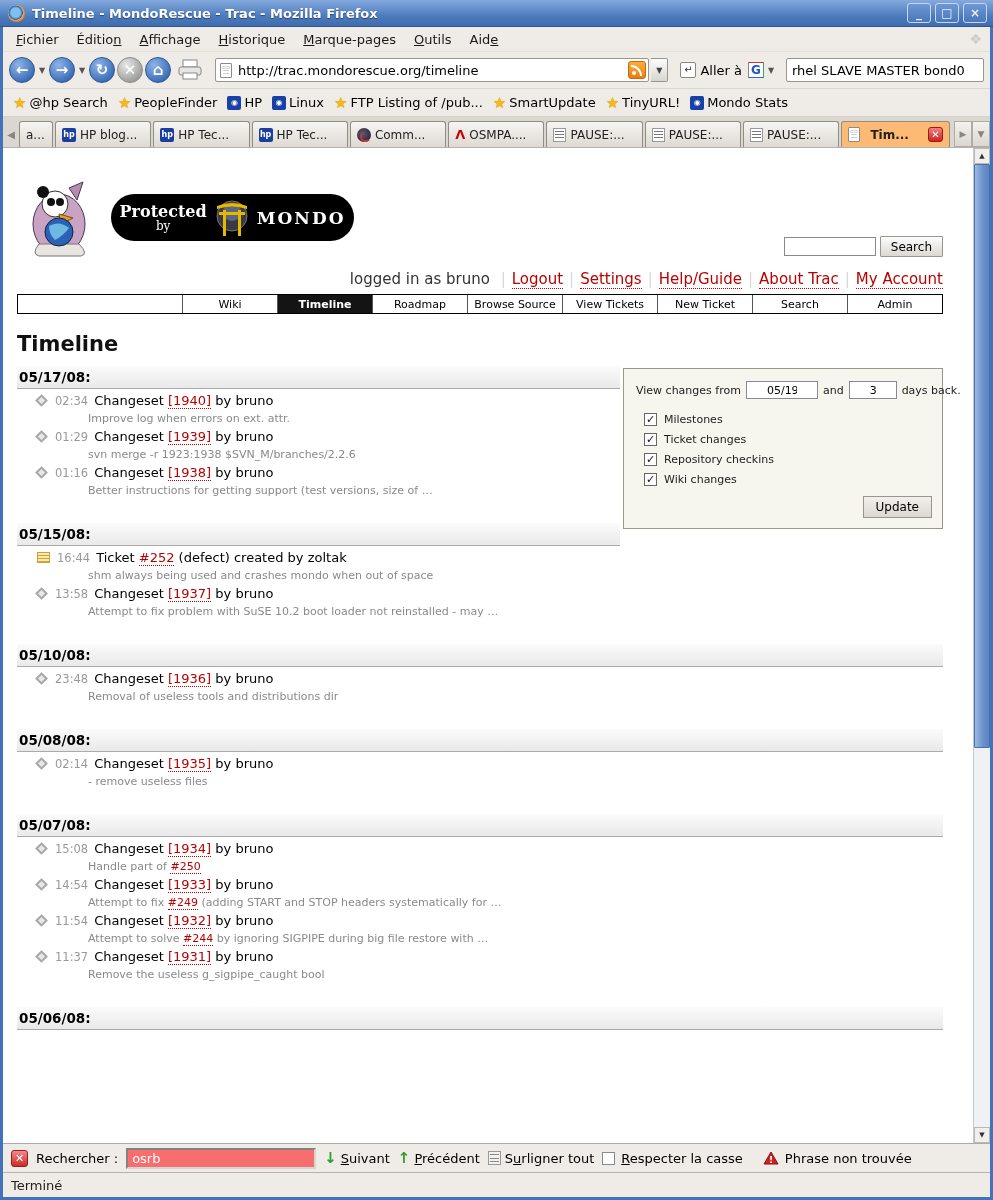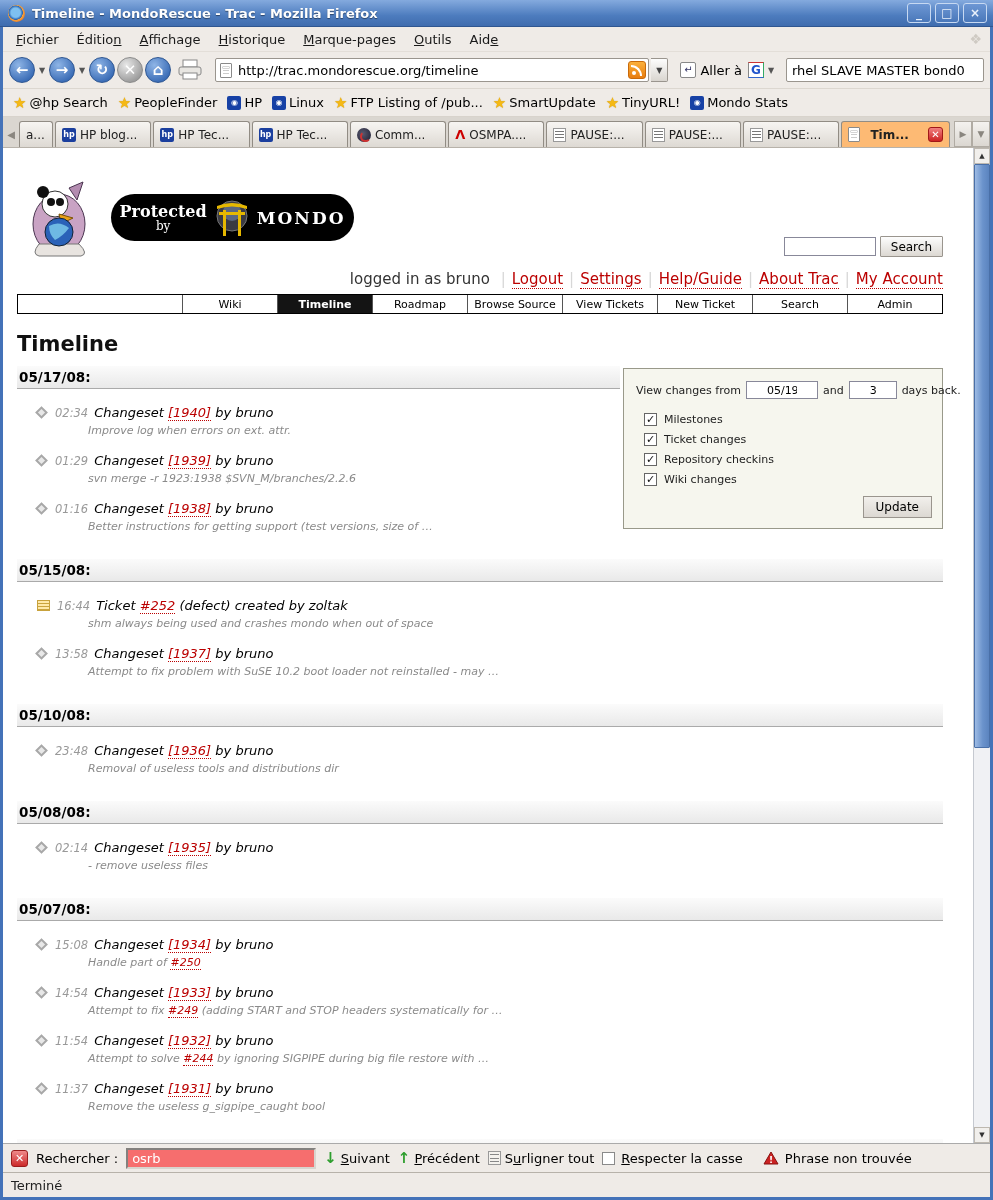--- a/index.html
+++ b/index.html
@@ -173,21 +173,21 @@
   .f-opt { display: flex; align-items: center; gap: 7px; margin-bottom: 7px; }
   .cbx { width: 13px; height: 13px; background: #fff; border: 1px solid #666;
     font-size: 11px; line-height: 11px; text-align: center; color: #111; font-weight: bold; flex: none; }
   .f-update { text-align: right; margin-top: 10px; }
   .f-update button { padding: 3px 12px; font: 12px "DejaVu Sans", sans-serif;
     background: linear-gradient(#f2f0ec, #dcd8d2); border: 1px solid #9a958e; }
   
   .tl-section { margin-bottom: 26px; overflow: visible; }
   .tl-date { font-weight: bold; font-size: 13.5px; color: #000; padding: 3px 0 3px 2px;
     background: linear-gradient(#fbfbfb, #e9e9e9); border-bottom: 1px solid #aaa; overflow: hidden; }
-  .event-row { margin-top: 16px; font-style: italic; }
+  .event-row { margin-top: 4px; }
   .event-head { display: flex; align-items: center; gap: 6px; padding-left: 20px; }
   .cs-icon { width: 9px; height: 9px; border: 2px solid #a8a8a8; background: #e8e8e8;
     transform: rotate(45deg); flex: none; margin-right: 3px; }
   .tk-icon { width: 13px; height: 11px; flex: none; margin-right: 1px; border: 1px solid #c8a23c;
     background: repeating-linear-gradient(#ffe9a8 0 2px, #caa43e 2px 3px); }
   .event-time { color: #999; font-size: 11.5px; flex: none; }
   .event-title { font-size: 13px; color: #000; white-space: nowrap; }
   a.red-link { color: #bb0000; text-decoration: none; border-bottom: 1px dotted #bb0000; cursor: pointer; }
   .event-desc { margin: 4px 0 0 71px; font-size: 11px; color: #8a8a8a; }
   .event-desc a.red-link { font-size: 11px; }

